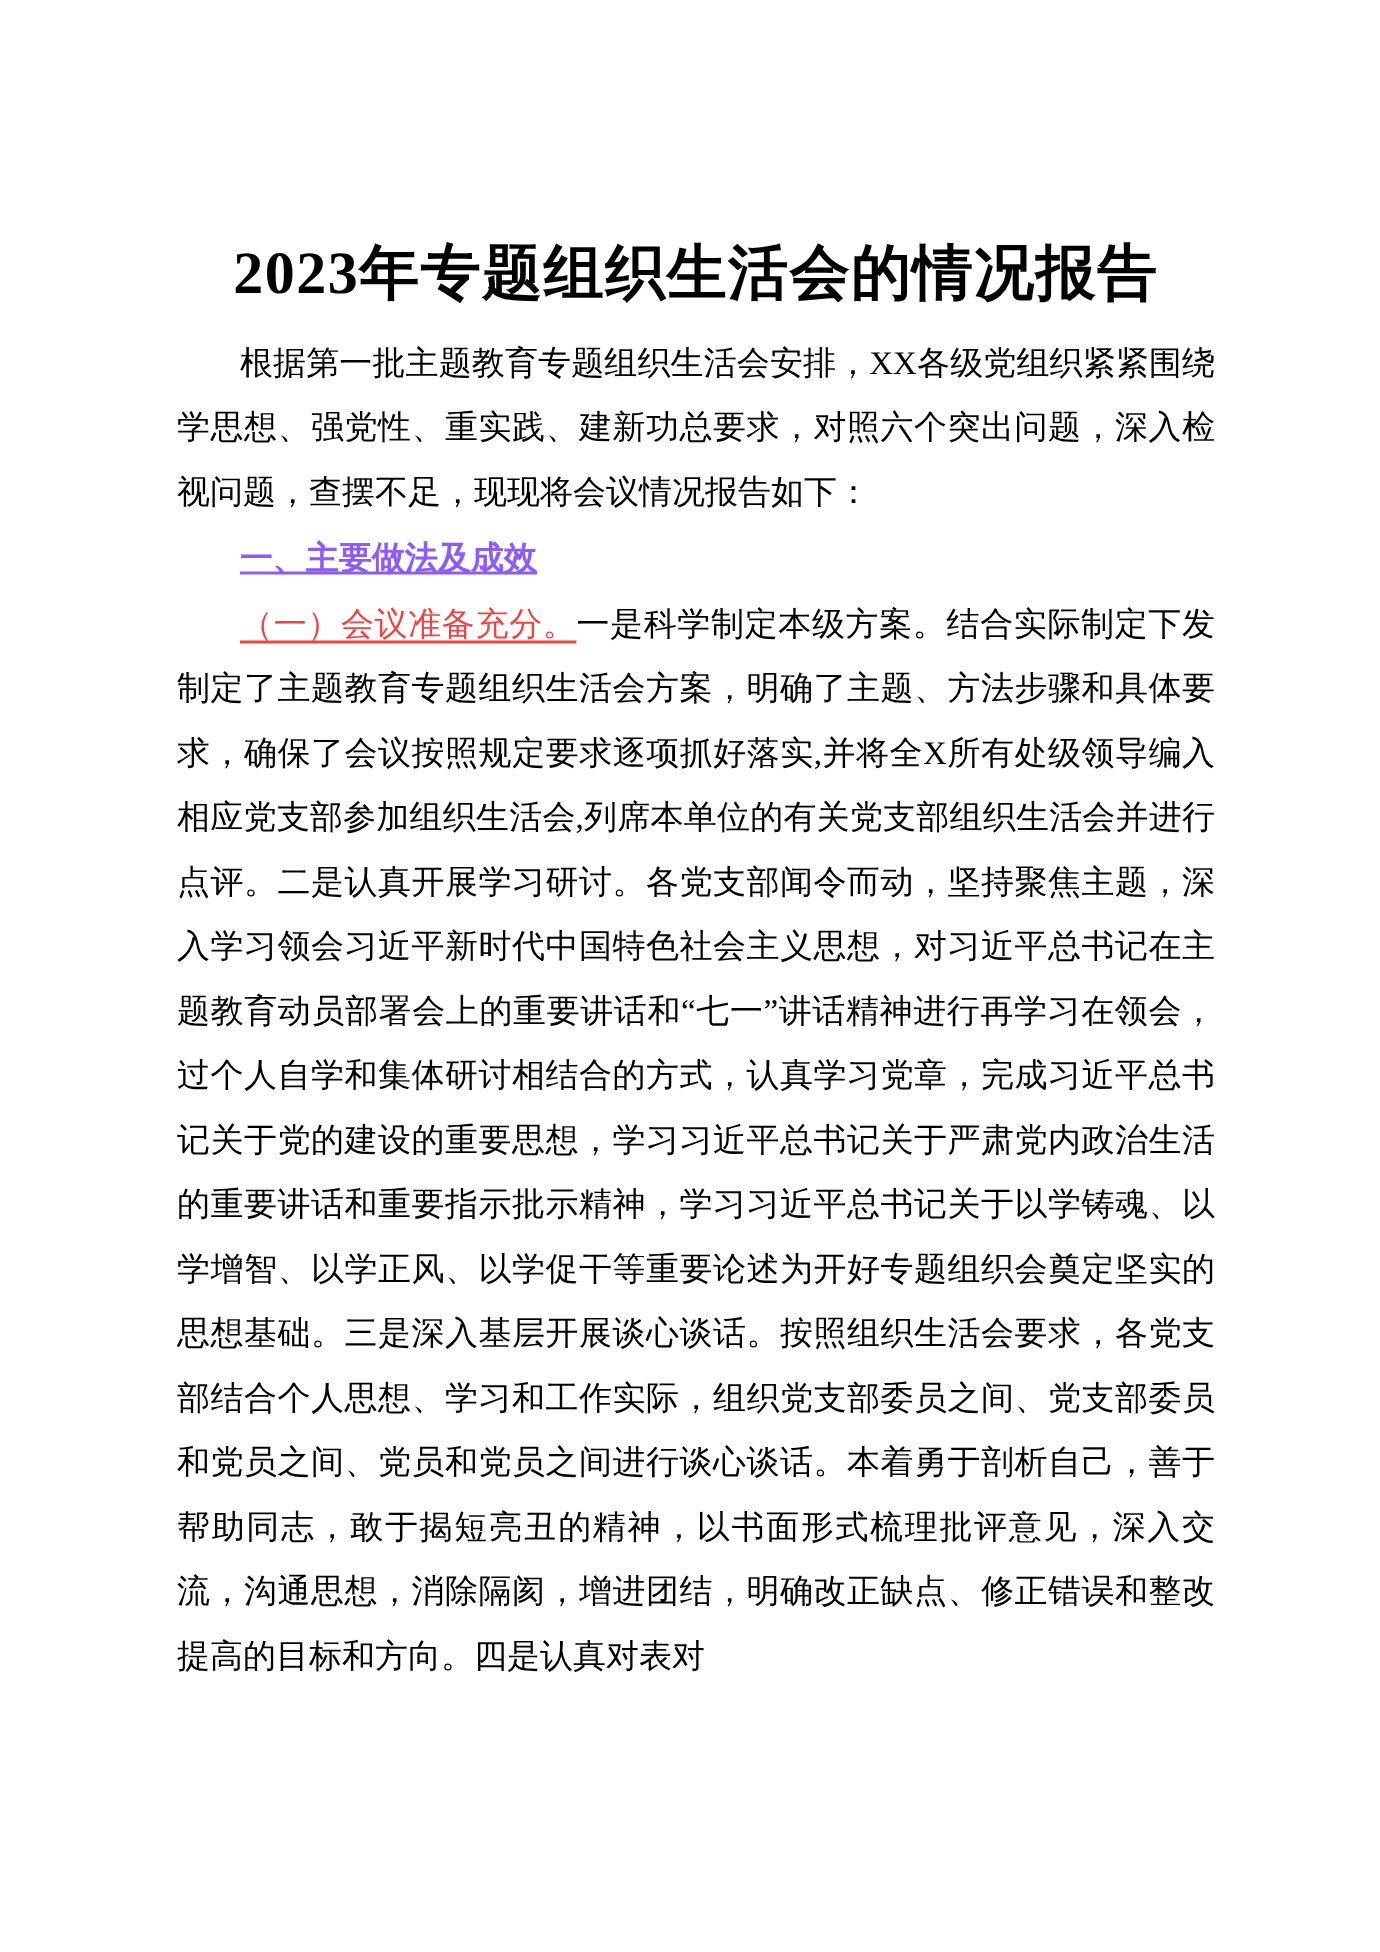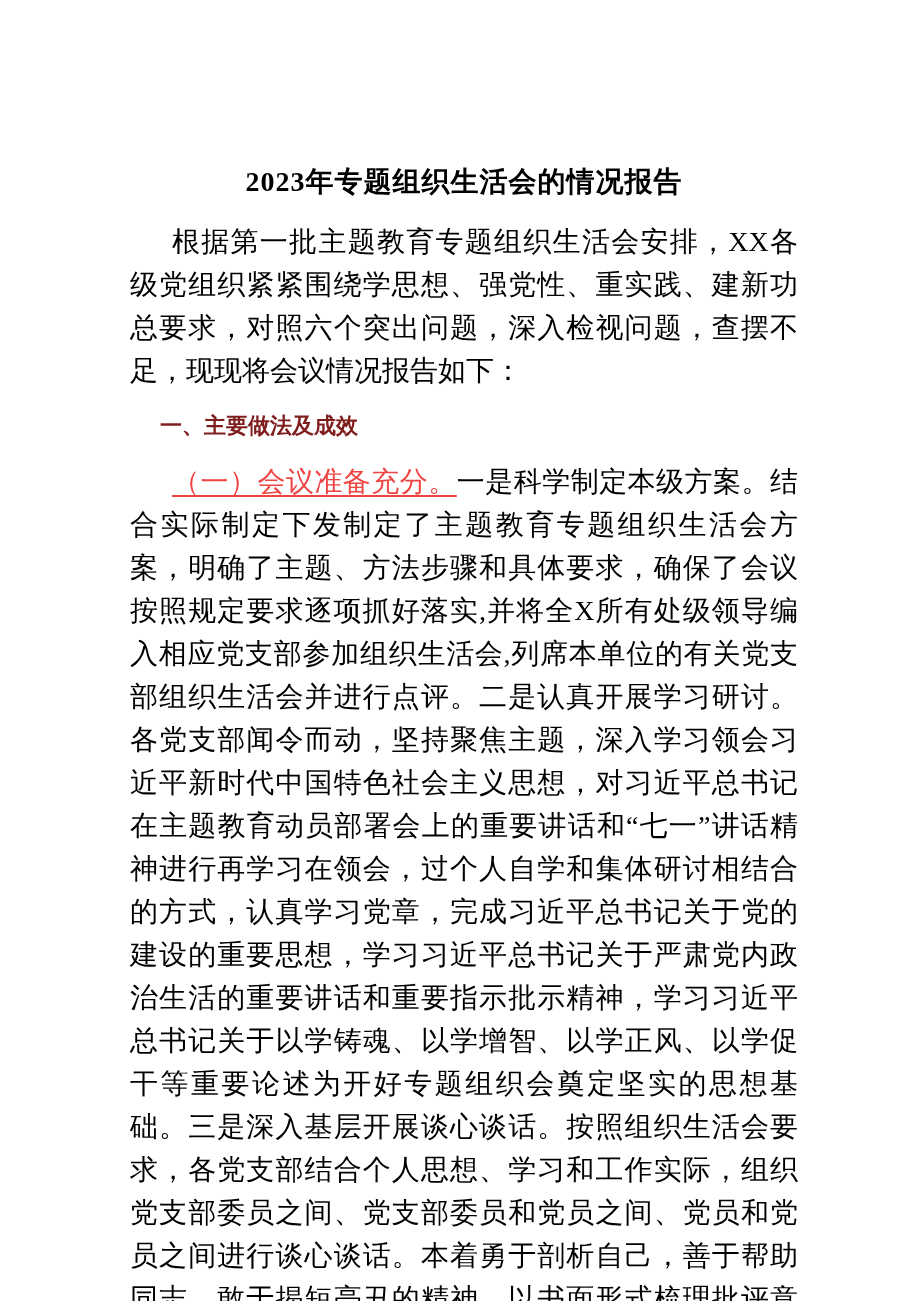--- a/index.html
+++ b/index.html
@@ -17,46 +17,47 @@
   }
 
   .content {
     position: absolute;
     left: 118px;
     top: 160px;
     width: 692px;
   }
 
   .doc-title {
-    font-size: 28px;
+    font-size: 40px;
     line-height: 44px;
     font-weight: bold;
     text-align: center;
     color: #000000;
     margin: 0 0 16px 0;
     letter-spacing: 1px;
   }
 
   .para {
-    font-size: 28px;
+    font-size: 22px;
     line-height: 43px;
     text-align: justify;
     text-indent: 42px;
     color: #000000;
-    margin: 12px;
+    margin: 0;
   }
 
   .section-heading {
     font-family: "Liberation Sans", "DejaVu Sans", sans-serif;
     font-size: 22px;
     line-height: 44px;
     font-weight: bold;
-    color: #7f1d1d;
+    color: #8b5cf6;
     text-indent: 42px;
     margin: 1px 0 0 0;
+    text-decoration: underline;
   }
 
   .lead {
     color: #ef4444;
     text-decoration: underline;
     text-underline-offset: 4px;
   }
 </style>
 </head>
 <body>

